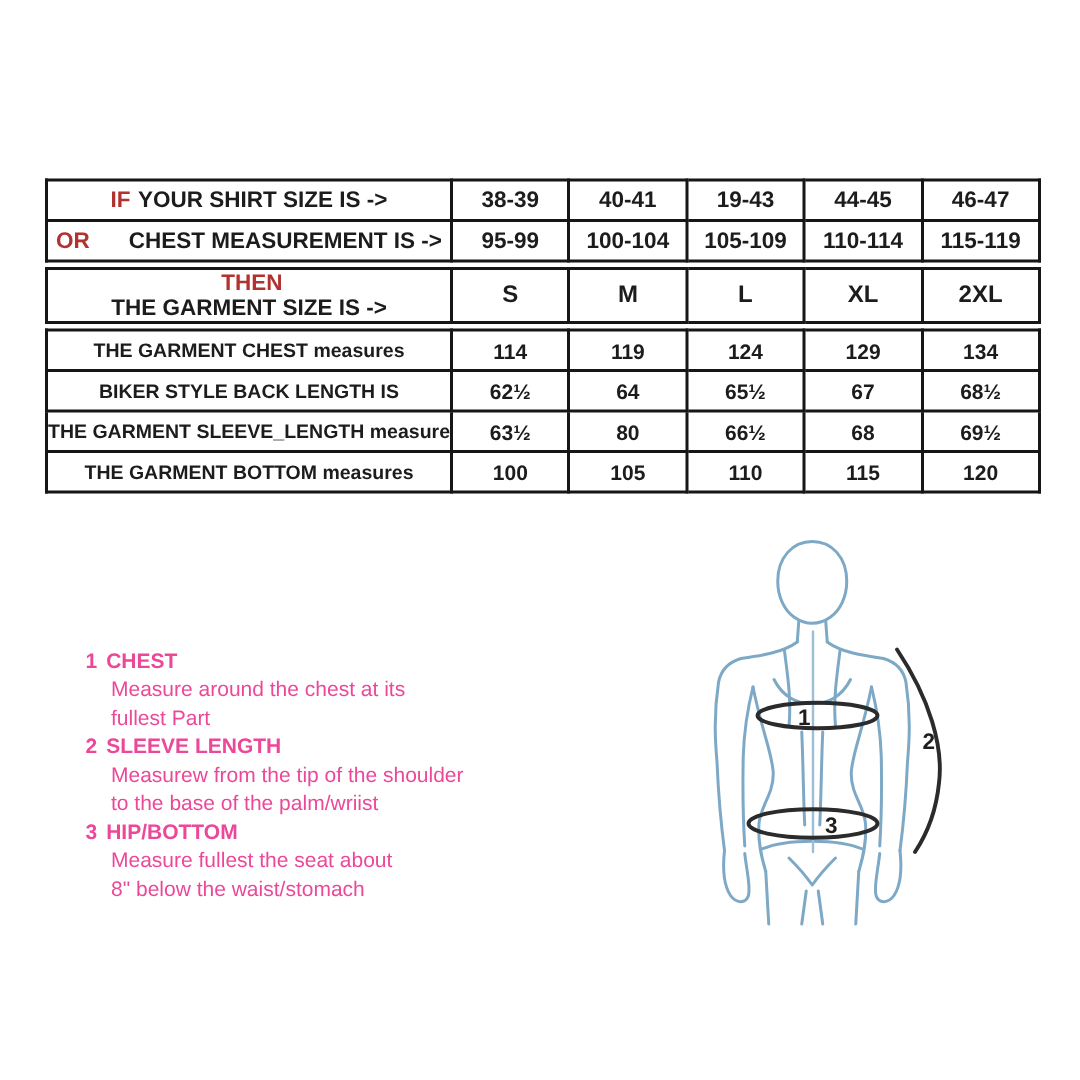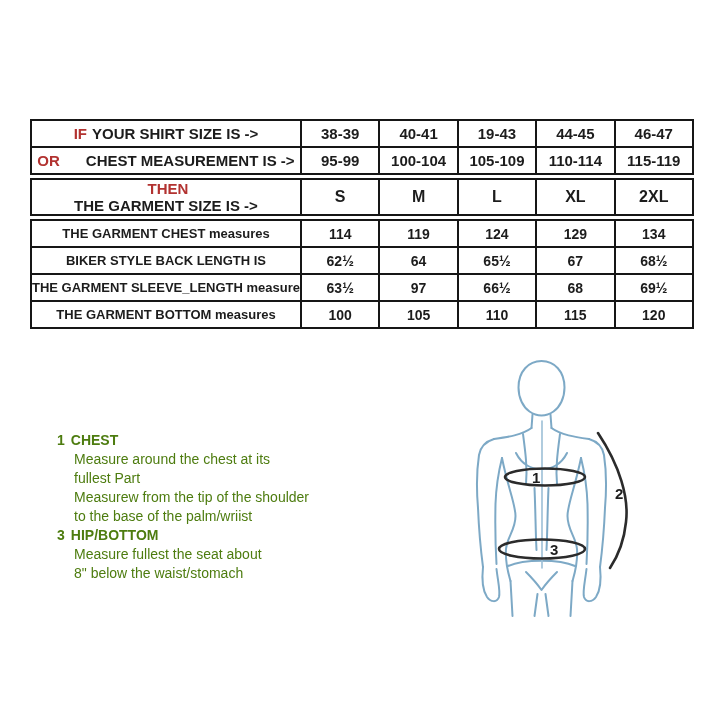--- a/index.html
+++ b/index.html
@@ -19,21 +19,21 @@
   .t-meas td{height:25px;font-size:14px;font-weight:600;}
   .t-meas td.label-cell{font-size:13px;}
   .prefix{color:#b23230;font-weight:700;}
   .row1 .prefix{margin-right:5px;}
   .row2 .prefix{margin-right:26px;}
   .flex-label{display:flex;align-items:center;flex-direction:column;}
   .flex-label .prefix{flex:0 0 auto;padding-left:4px;}
   .flex-label .label-text{flex:1 1 auto;text-align:center;}
 
   
-  .instructions{position:absolute;left:57px;top:431px;width:320px;font-size:14px;line-height:19px;color:#4d7c0f;}
+  .instructions{position:absolute;left:57px;top:431px;width:320px;font-size:14px;line-height:19px;color:#ec4899;}
   .instr-head{font-weight:600;}
   .instr-head .instr-num{margin-right:6px;font-weight:600;}
   .instr-line{padding-left:17px;}
 
   
   .diagram{position:absolute;left:438px;top:358px;width:252px;height:262px;}
   .fig{fill:none;stroke:#7da9c6;stroke-width:2;stroke-linecap:round;stroke-linejoin:round;}
   .fig-light{fill:none;stroke:#9cbfd6;stroke-width:1.6;stroke-linecap:round;}
   .marker{fill:none;stroke:#2b2b2b;stroke-width:2.6;stroke-linecap:round;}
   .marker-label{font-family:"Liberation Sans",sans-serif;font-size:15px;font-weight:700;fill:#1d1d1d;}
@@ -122,21 +122,21 @@
         <td class="label-cell">BIKER STYLE BACK LENGTH IS</td>
         <td class="value-cell">62½</td>
         <td class="value-cell">64</td>
         <td class="value-cell">65½</td>
         <td class="value-cell">67</td>
         <td class="value-cell">68½</td>
       </tr>
       <tr class="t-meas">
         <td class="label-cell">THE GARMENT SLEEVE_LENGTH measures</td>
         <td class="value-cell">63½</td>
-        <td class="value-cell">97</td>
+        <td class="value-cell">80</td>
         <td class="value-cell">66½</td>
         <td class="value-cell">68</td>
         <td class="value-cell">69½</td>
       </tr>
       <tr class="t-meas">
         <td class="label-cell">THE GARMENT BOTTOM measures</td>
         <td class="value-cell">100</td>
         <td class="value-cell">105</td>
         <td class="value-cell">110</td>
         <td class="value-cell">115</td>
@@ -146,20 +146,21 @@
       </table>
   </div>
 
   <div class="instructions">
     <div class="instr-item">
       <div class="instr-head"><span class="instr-num">1</span><span>CHEST</span></div>
       <div class="instr-line">Measure around the chest at its</div>
       <div class="instr-line">fullest Part</div>
     </div>
     <div class="instr-item">
+      <div class="instr-head"><span class="instr-num">2</span><span>SLEEVE LENGTH</span></div>
       <div class="instr-line">Measurew from the tip of the shoulder</div>
       <div class="instr-line">to the base of the palm/wriist</div>
     </div>
     <div class="instr-item">
       <div class="instr-head"><span class="instr-num">3</span><span>HIP/BOTTOM</span></div>
       <div class="instr-line">Measure fullest the seat about</div>
       <div class="instr-line">8" below the waist/stomach</div>
     </div>
   </div>
 

